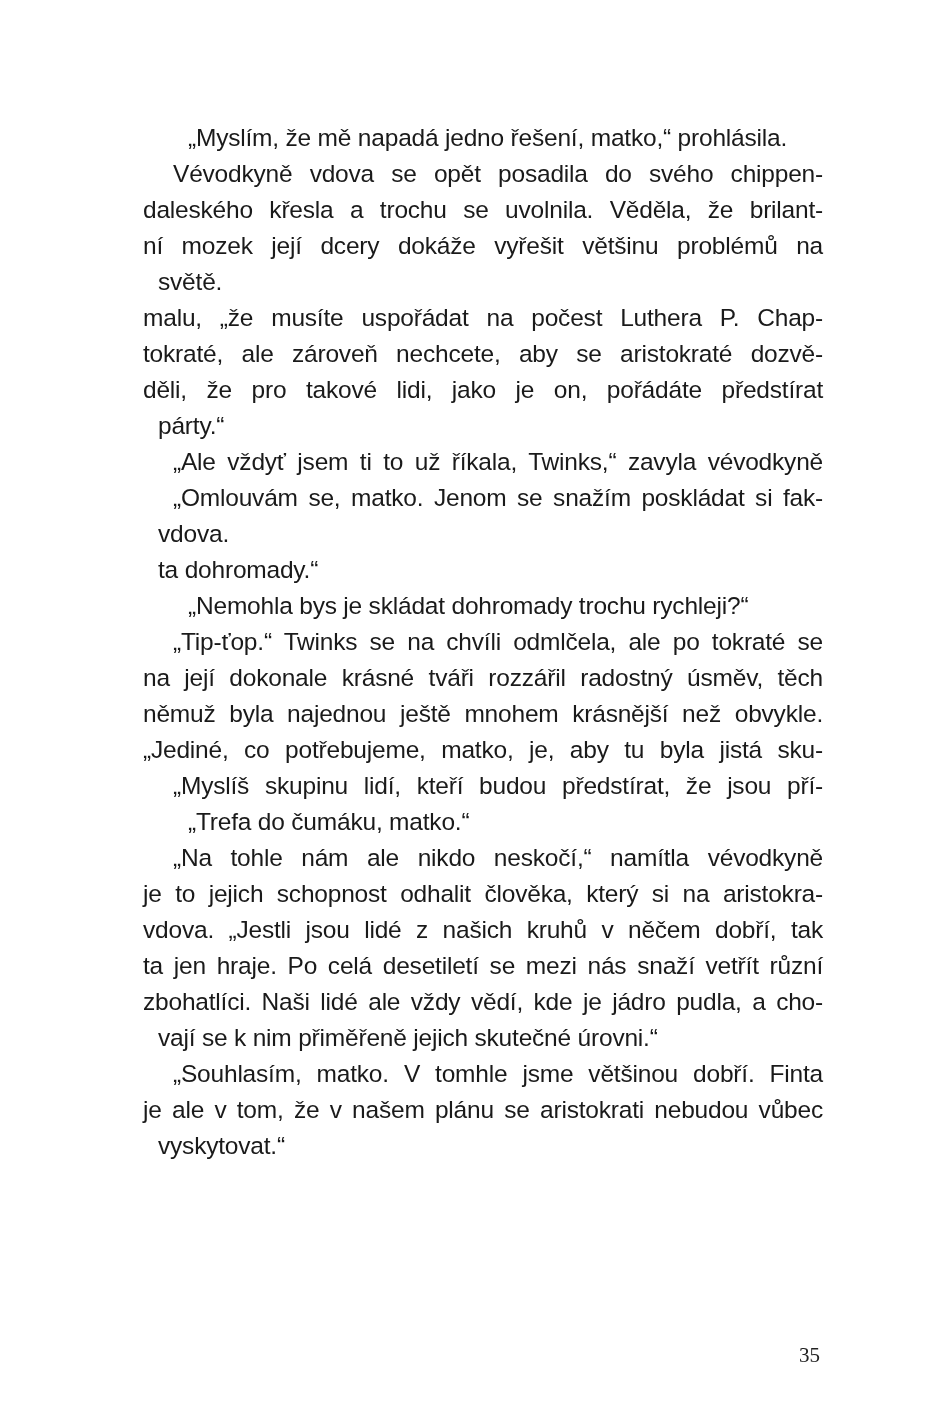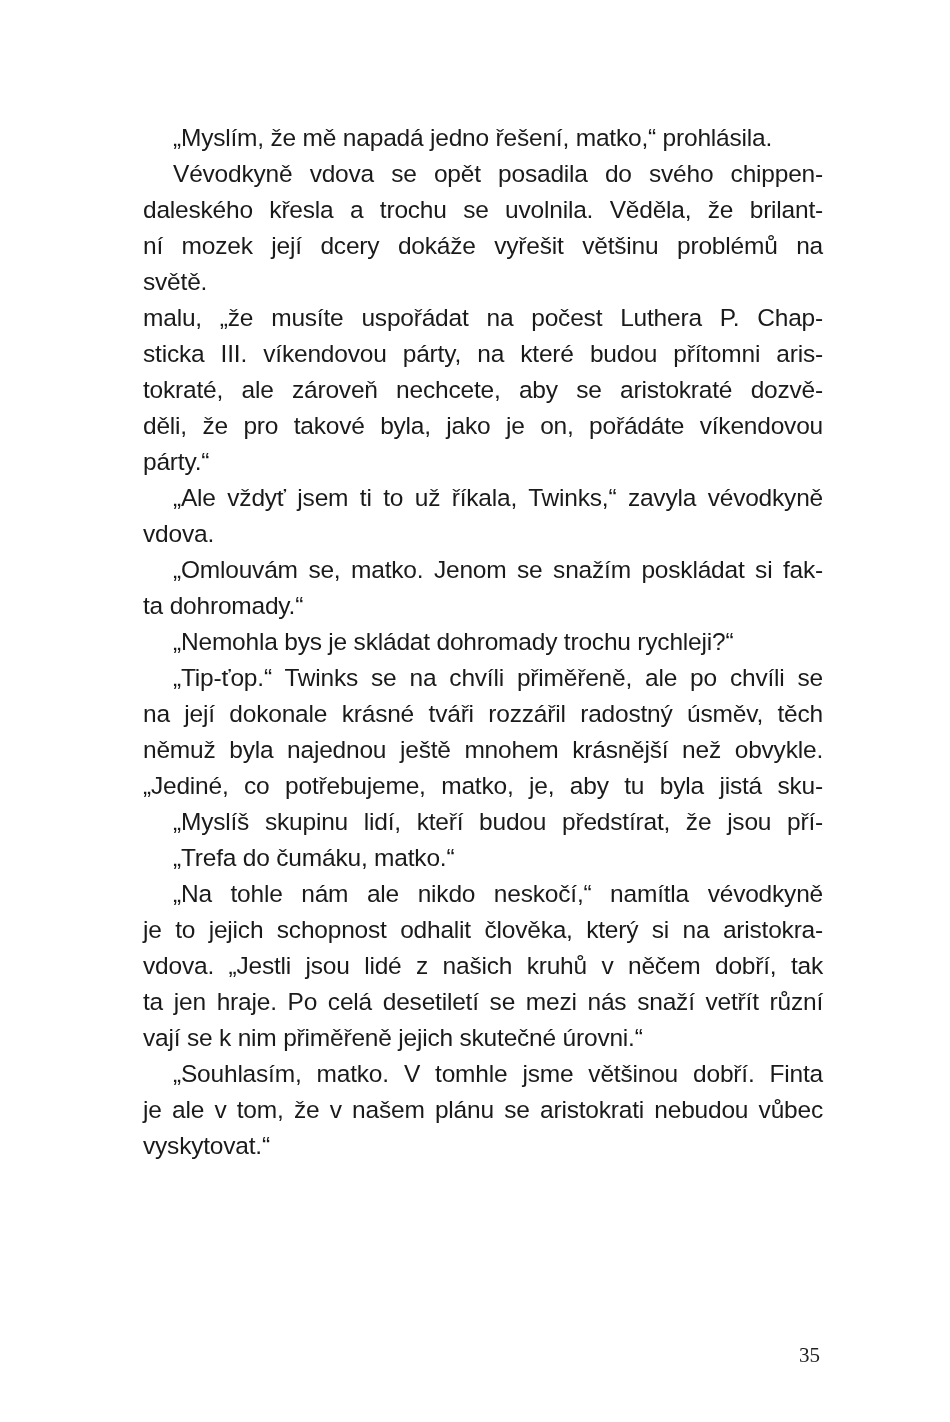--- a/index.html
+++ b/index.html
@@ -9,55 +9,55 @@
     font-family: "Liberation Sans", "DejaVu Sans", sans-serif;
     font-size: 24.5px;
     color: #1a1a1a;
     height: 36px;
     line-height: 36px;
     white-space: nowrap;
     text-align: justify;
     text-align-last: justify;
     letter-spacing: -0.2px;
   }
-  .line.last { text-align-last: left; }
+  .line.last { text-align-last: left; margin-left: 15px; }
   .line.indent { padding-left: 30px; }
   .page-number {
     position:absolute; left:799px; top:1343px;
     font-family: "Liberation Serif", "DejaVu Serif", serif;
     font-size: 21px; color:#222;
   }
 </style>
 </head>
 <body>
 
 <div class="page" id="page-body">
     <div class="line indent last">„Myslím, že mě napadá jedno řešení, matko,“ prohlásila.</div>
     <div class="line indent">Vévodkyně vdova se opět posadila do svého chippen-</div>
     <div class="line">daleského křesla a trochu se uvolnila. Věděla, že brilant-</div>
     <div class="line">ní mozek její dcery dokáže vyřešit většinu problémů na</div>
     <div class="line last">světě.</div>
     <div class="line">malu, „že musíte uspořádat na počest Luthera P. Chap-</div>
-    <div class="line">sticka III. víkendovou párty, na které budou přítomni aris-</div>
     <div class="line">tokraté, ale zároveň nechcete, aby se aristokraté dozvě-</div>
-    <div class="line">děli, že pro takové byla, jako je on, pořádáte víkendovou</div>
+    <div class="line">děli, že pro takové lidi, jako je on, pořádáte předstírat</div>
     <div class="line last">párty.“</div>
     <div class="line indent">„Ale vždyť jsem ti to už říkala, Twinks,“ zavyla vévodkyně</div>
+    <div class="line indent">„Omlouvám se, matko. Jenom se snažím poskládat si fak-</div>
     <div class="line last">vdova.</div>
-    <div class="line indent">„Omlouvám se, matko. Jenom se snažím poskládat si fak-</div>
     <div class="line last">ta dohromady.“</div>
     <div class="line indent last">„Nemohla bys je skládat dohromady trochu rychleji?“</div>
-    <div class="line indent">„Tip-ťop.“ Twinks se na chvíli přiměřeně, ale po chvíli se</div>
+    <div class="line indent">„Tip-ťop.“ Twinks se na chvíli odmlčela, ale po tokraté se</div>
     <div class="line">na její dokonale krásné tváři rozzářil radostný úsměv, těch</div>
     <div class="line">němuž byla najednou ještě mnohem krásnější než obvykle.</div>
     <div class="line">„Jediné, co potřebujeme, matko, je, aby tu byla jistá sku-</div>
     <div class="line indent">„Myslíš skupinu lidí, kteří budou předstírat, že jsou pří-</div>
     <div class="line indent last">„Trefa do čumáku, matko.“</div>
     <div class="line indent">„Na tohle nám ale nikdo neskočí,“ namítla vévodkyně</div>
     <div class="line">je to jejich schopnost odhalit člověka, který si na aristokra-</div>
     <div class="line">vdova. „Jestli jsou lidé z našich kruhů v něčem dobří, tak</div>
     <div class="line">ta jen hraje. Po celá desetiletí se mezi nás snaží vetřít různí</div>
+    <div class="line">zbohatlíci. Naši lidé ale vždy vědí, kde je jádro pudla, a cho-</div>
     <div class="line last">vají se k nim přiměřeně jejich skutečné úrovni.“</div>
     <div class="line indent">„Souhlasím, matko. V tomhle jsme většinou dobří. Finta</div>
     <div class="line">je ale v tom, že v našem plánu se aristokrati nebudou vůbec</div>
     <div class="line last">vyskytovat.“</div>
   </div>
 <div class="page-number">35</div>
 
 </body></html>

